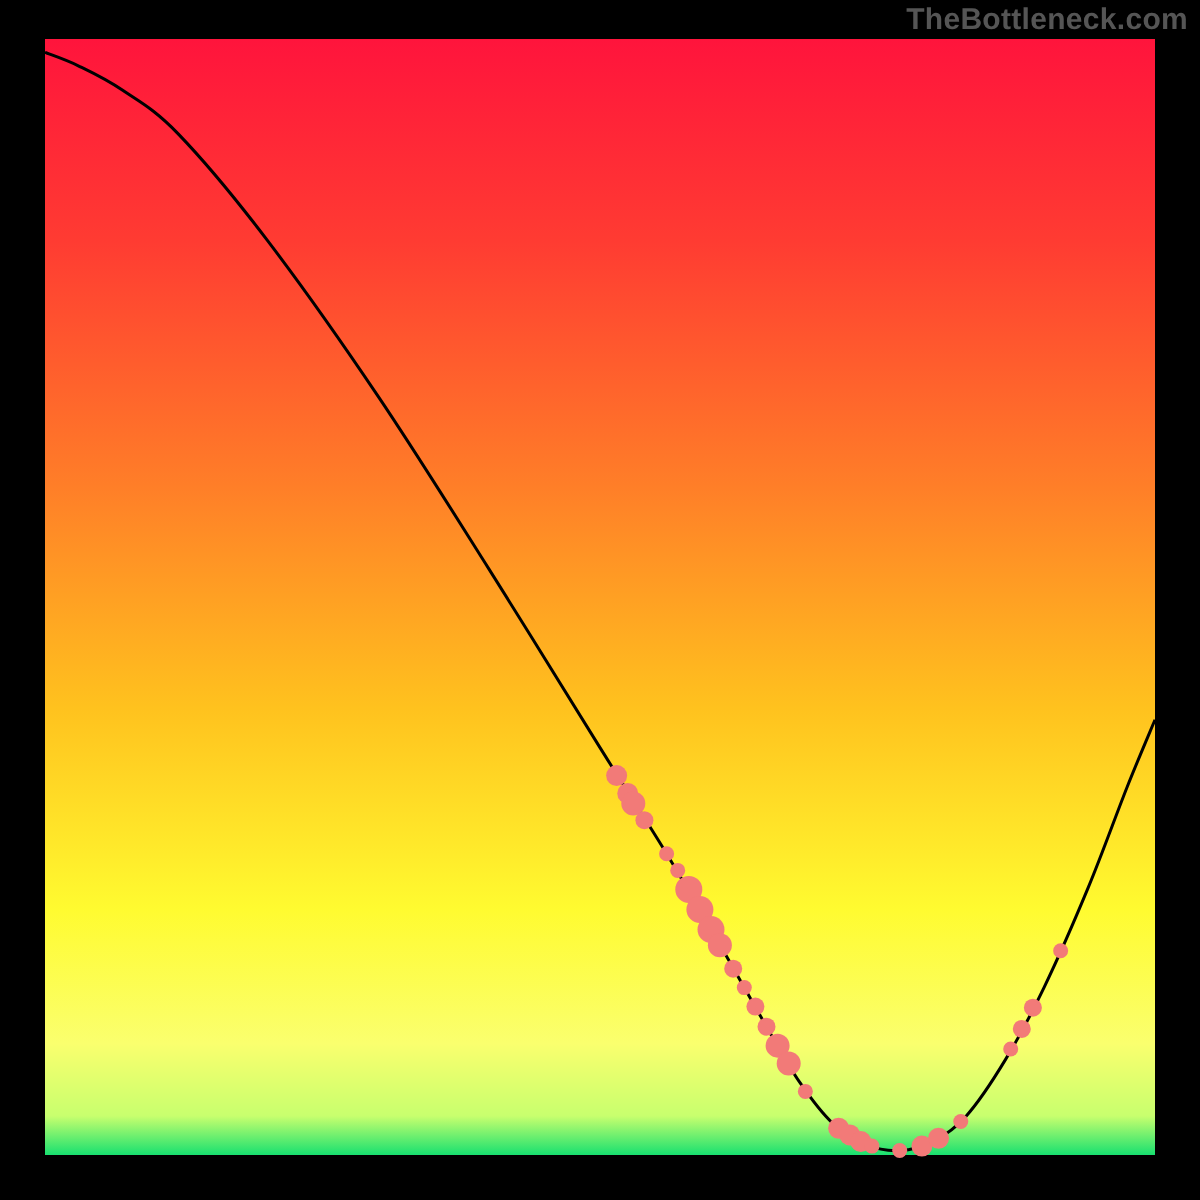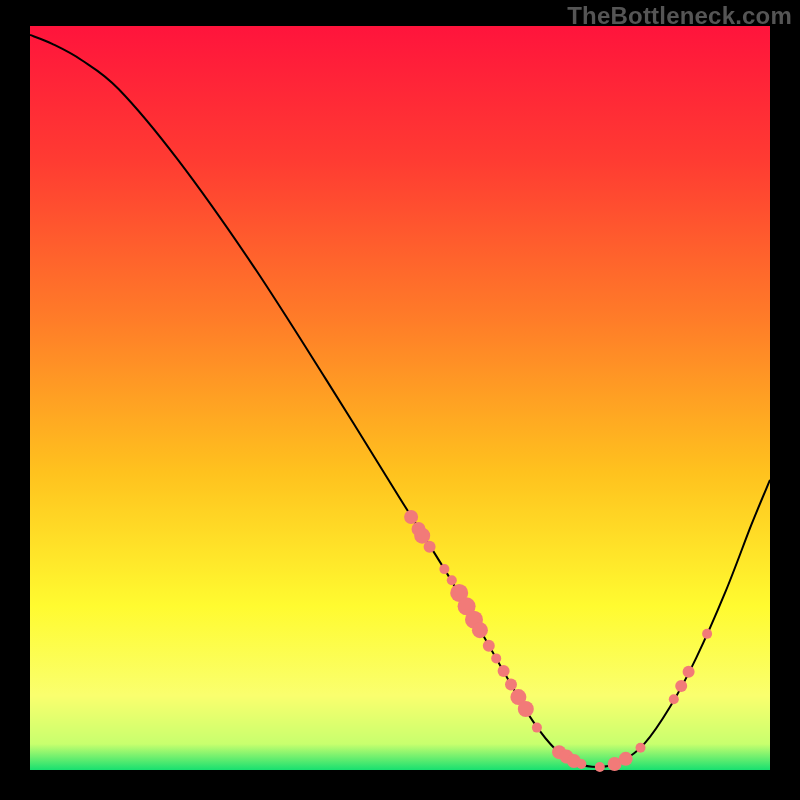--- a/index.html
+++ b/index.html
@@ -15,21 +15,21 @@
     top: 0;
     left: 0;
     width: 800px;
     height: 800px;
   }
   .watermark {
     position: absolute;
     top: 2px;
     right: 8px;
     font-family: Arial, Helvetica, sans-serif;
-    font-size: 24px;
+    font-size: 20px;
     font-weight: bold;
     color: #555;
     letter-spacing: 0.2px;
   }
 </style>
 </head>
 <body>
 
 <div class="chart-container">
   <svg id="chart-svg" width="800" height="800" viewBox="0 0 800 800">

